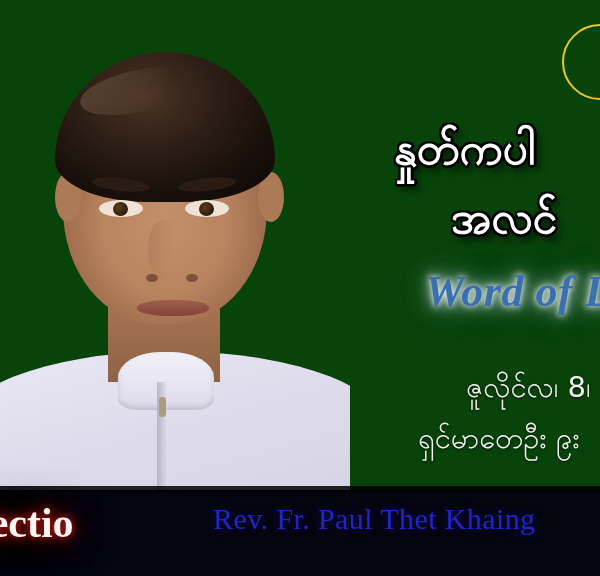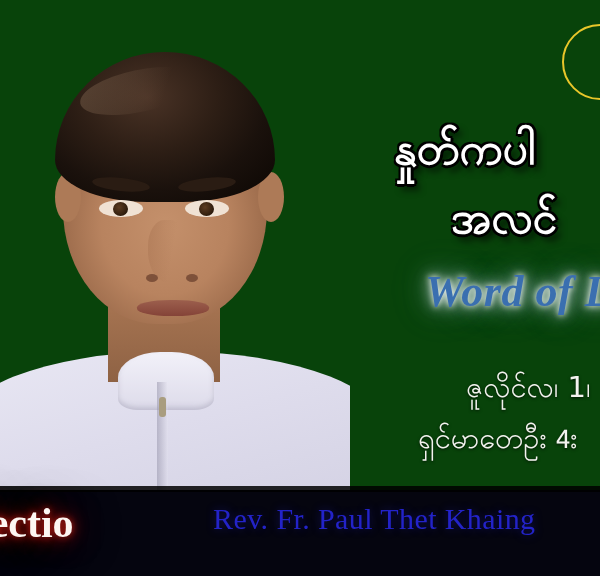--- a/index.html
+++ b/index.html
@@ -302,23 +302,23 @@
     <div class="p-placket"></div>
     <div class="p-button"></div>
   </div>
 
   <div class="mm-title mm-line1">နှုတ်ကပါ</div>
 
   <div class="mm-title mm-line2">အလင်</div>
 
   <div class="word-of">Word of L</div>
 
-  <div class="mm-sub mm-date">ဇူလိုင်လ၊ 1၊</div>
-
-  <div class="mm-sub mm-ref">ရှင်မာတေဦး 4း</div>
+  <div class="mm-sub mm-date">ဇူလိုင်လ၊ 8၊</div>
+
+  <div class="mm-sub mm-ref">ရှင်မာတေဦး ၉း</div>
 
   <div class="bottom-bar"></div>
 
   <div class="reflection-word">flectio</div>
 
   <div class="speaker-name">Rev. Fr. Paul Thet Khaing</div>
 
 </div>
 
 </body></html>

